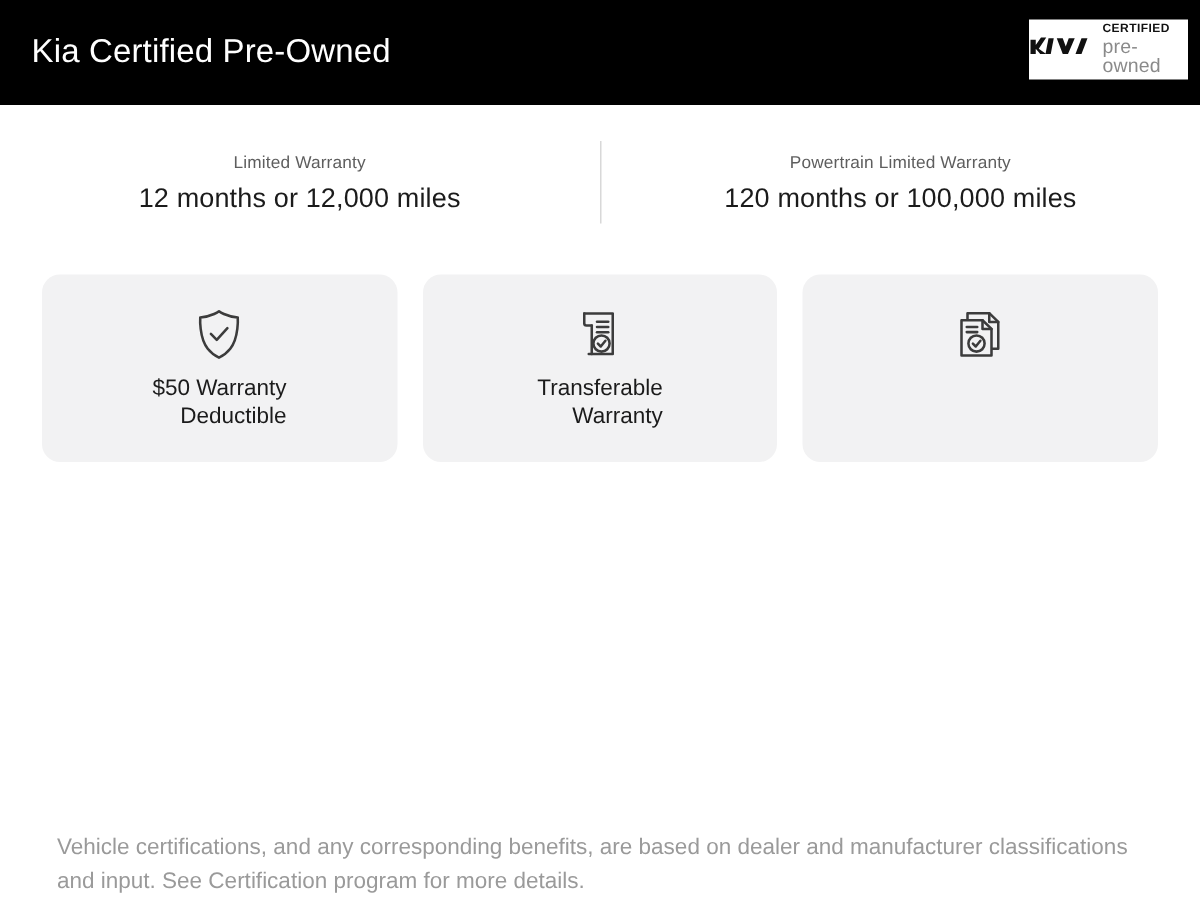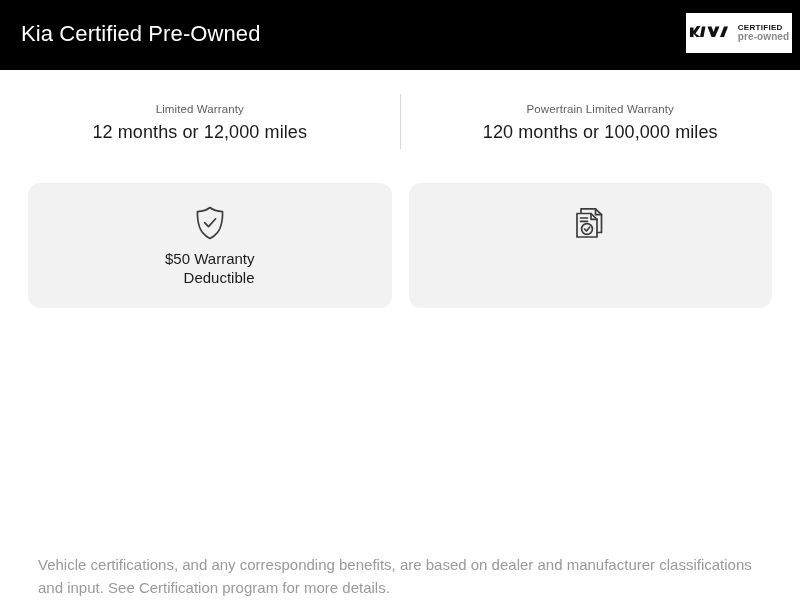--- a/index.html
+++ b/index.html
@@ -56,22 +56,22 @@
     justify-content: flex-start;
     line-height: 1.05;
   }
   .logo-certified {
     font-size: 8px;
     font-weight: bold;
     color: #111111;
     letter-spacing: 0.3px;
   }
   .logo-preowned {
-    font-size: 10px;
-    font-weight: 700;
+    font-size: 13px;
+    font-weight: 400;
     color: #8a8a8a;
     letter-spacing: 0.1px;
   }
 
   
   .warranty-row {
     position: absolute;
     top: 88px;
     left: 0;
     width: 800px;
@@ -221,20 +221,41 @@
         </svg>
       </div>
       <div class="card-label">
         <span>$50 Warranty</span><br>
         <span>Deductible</span>
       </div>
     </div>
 
 
 
+    <div class="card">
+      <div class="card-icon">
+        <svg width="34" height="36" viewBox="0 0 34 36" fill="none" stroke="#3c3c3c" stroke-width="1.7" stroke-linecap="round" stroke-linejoin="round">
+
+          <path d="M6.5 4 L25.5 4 L25.5 31 L9.5 31"></path>
+          <path d="M6.5 4 L6.5 10.5 C6.5 11.4 7.2 12 8 12 L11.5 12"></path>
+          <path d="M11.5 12 L11.5 31"></path>
+
+          <path d="M15 9.5 L22.5 9.5"></path>
+          <path d="M15 13 L22.5 13"></path>
+          <path d="M15 16.5 L22.5 16.5"></path>
+
+          <circle cx="18" cy="24" r="5.4"></circle>
+          <path d="M15.6 24.1 L17.5 26 L20.6 22.2"></path>
+        </svg>
+      </div>
+      <div class="card-label">
+        <span>Transferable</span><br>
+        <span>Warranty</span>
+      </div>
+    </div>
 
     <div class="card">
       <div class="card-icon">
         <svg width="36" height="36" viewBox="0 0 36 36" fill="none" stroke="#3c3c3c" stroke-width="1.7" stroke-linecap="round" stroke-linejoin="round">
 
           <path d="M9 7.5 L9 3.8 L23.5 3.8 L29.5 9.6 L29.5 27.5 L25.5 27.5"></path>
           <path d="M23.5 3.8 L23.5 9.6 L29.5 9.6"></path>
 
           <path d="M5 8.5 L19 8.5 L25 14.3 L25 32 L5 32 Z"></path>
           <path d="M19 8.5 L19 14.3 L25 14.3"></path>

